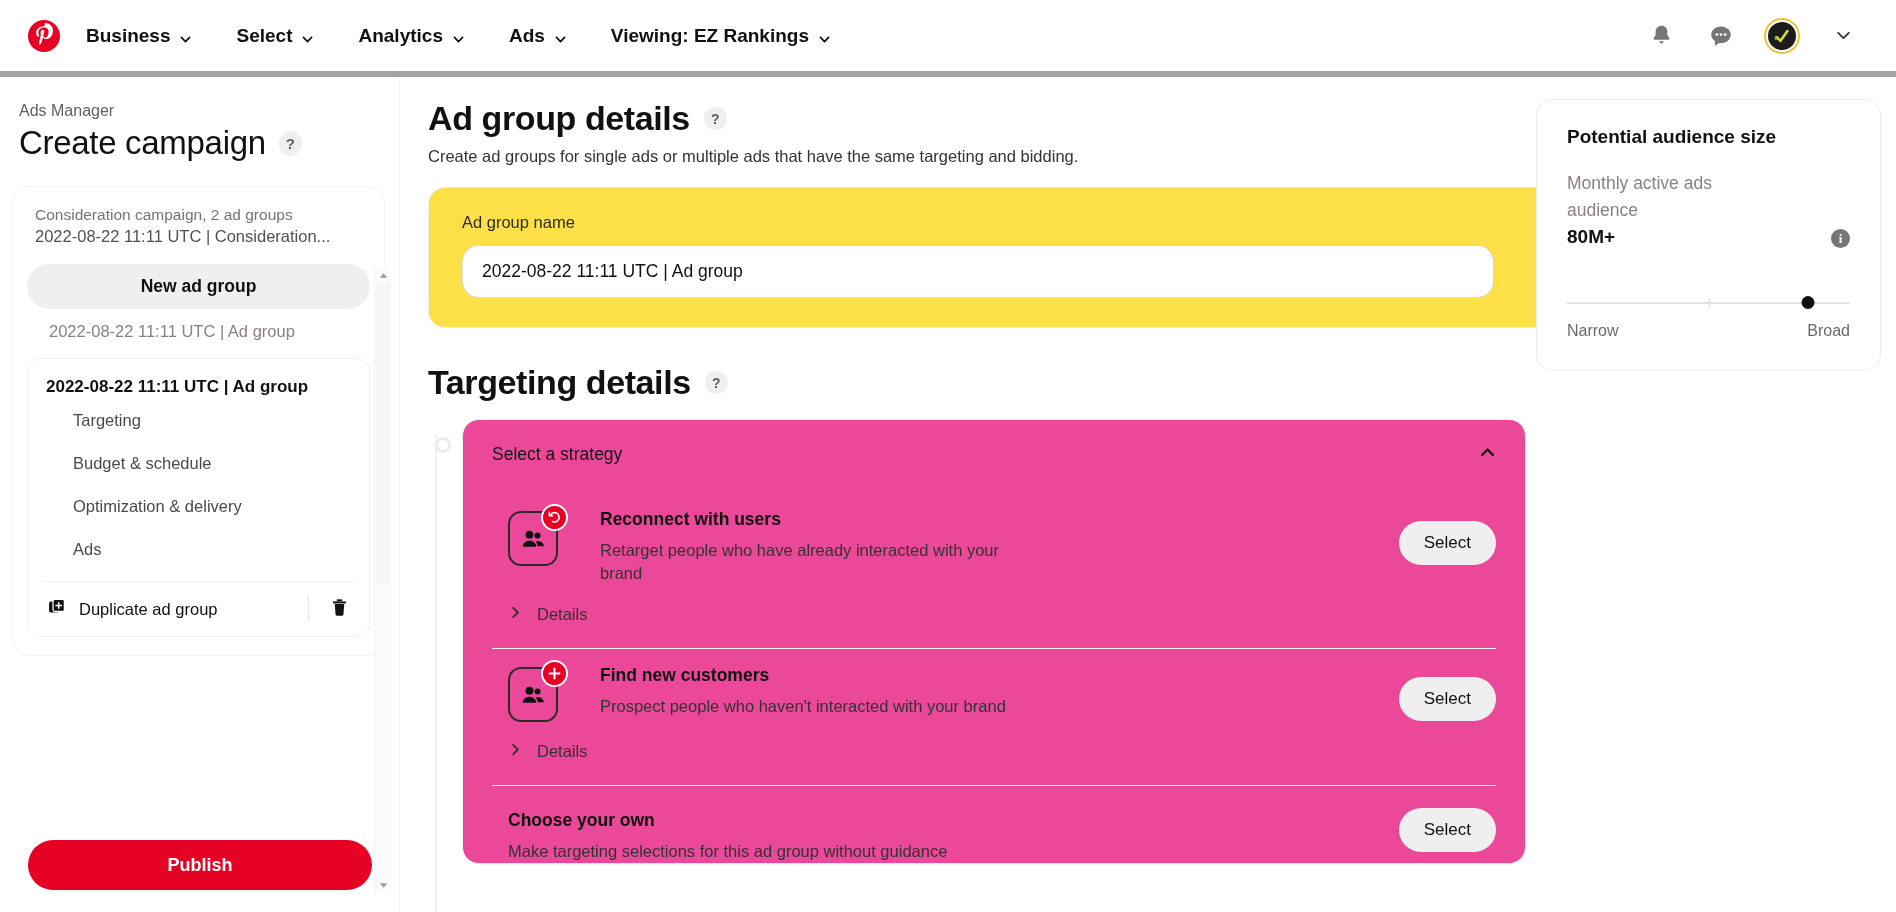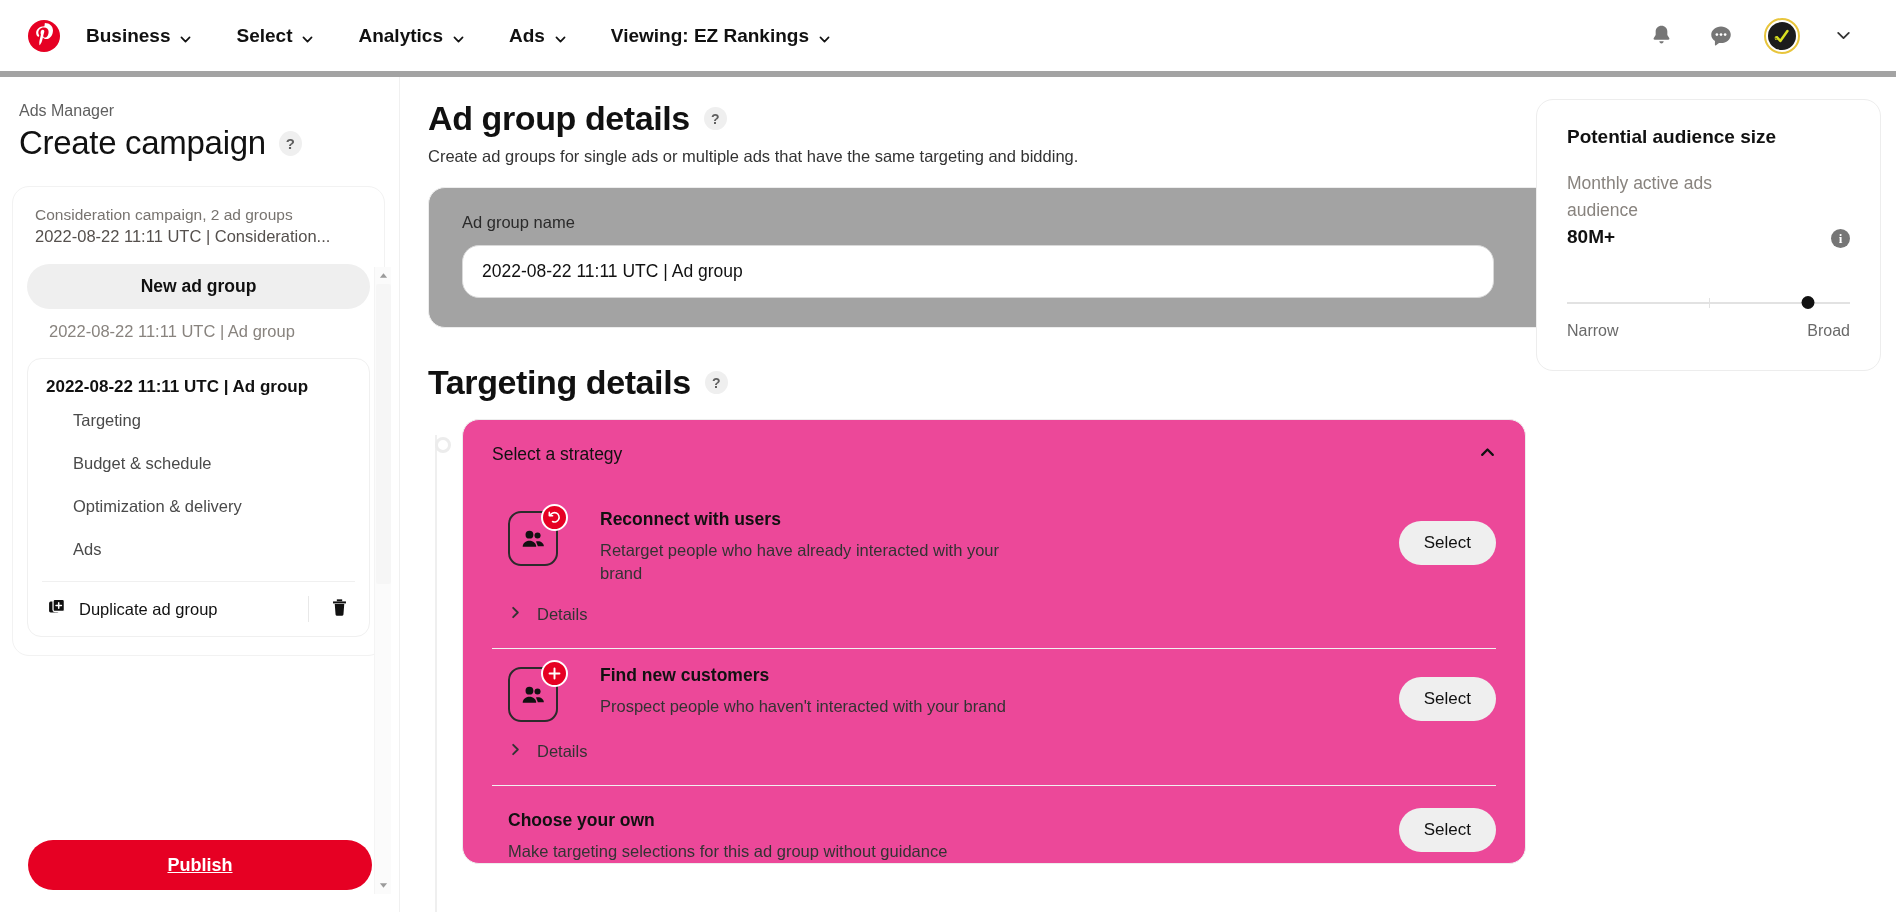--- a/index.html
+++ b/index.html
@@ -103,42 +103,42 @@
   }
   .dup-left { display: flex; align-items: center; gap: 13px; cursor: pointer; flex: 1; }
   .dup-label { font-size: 16.5px; color: #111; }
   .dup-sep { width: 1px; height: 26px; background: #e8e8e8; }
   .trash-btn { width: 60px; display: flex; align-items: center; justify-content: center; cursor: pointer; }
 
   .publish-wrap { position: absolute; left: 0; bottom: 22px; width: 400px; display: flex; justify-content: center; }
   .publish-btn {
     width: 344px; height: 50px; background: #e60023; border-radius: 25px;
     display: flex; align-items: center; justify-content: center;
-    color: #fff; font-size: 18px; font-weight: 700; cursor: pointer; border: none; text-decoration: underline;
+    color: #fff; font-size: 18px; font-weight: 700; cursor: pointer; border: none;
   }
 
   
   .sb-scrollbar {
     position: absolute; top: 190px; right: 8px; width: 17px; height: 627px;
     background: #fbfbfb; border-left: 1px solid #f4f4f4; cursor: pointer;
   }
   .sb-arrow { width: 17px; height: 17px; display:flex; align-items:center; justify-content:center; cursor:pointer; }
   .sb-thumb { position: absolute; top: 17px; left: 1px; width: 15px; height: 300px; background: #f6f6f6; border-radius: 2px; }
 
   
   .main {
     flex: 1; position: relative; overflow: hidden;
     padding: 22px 0 0 28px; background: #fff;
   }
   .main-head-row { display: flex; align-items: center; gap: 14px; }
   .main-h1 { font-size: 34px; font-weight: 700; color: #111; letter-spacing: -0.4px; }
   .main-sub { font-size: 16.5px; color: #333; margin-top: 9px; }
 
   .panel {
-    border: 1px solid #ededed; border-radius: 17px; background: #a3a3a3;
+    border: 1px solid #ededed; border-radius: 17px; background: #fde047;
     margin-top: 21px; width: 1126px;
   }
   .panel-pad { padding: 25px 33px 29px 33px; }
   .field-label { font-size: 16.5px; color: #2b2b2b; margin-bottom: 13px; }
   .text-input {
     width: 1032px; height: 53px; border: 1px solid #d9d9d9; border-radius: 17px;
     padding: 0 19px; font-size: 17.5px; color: #111; background: #fff;
     font-family: "Liberation Sans", sans-serif; outline: none;
   }
 

